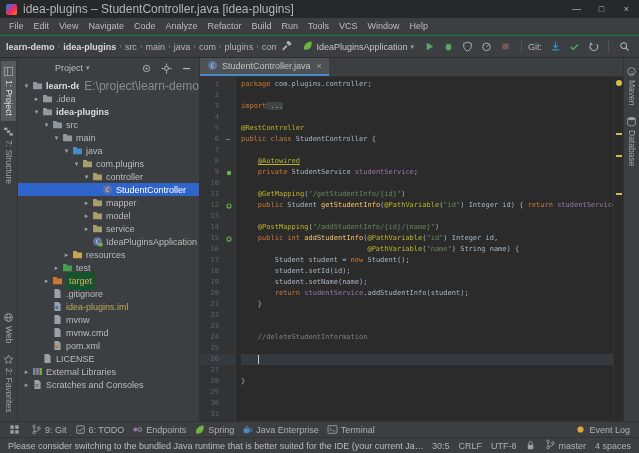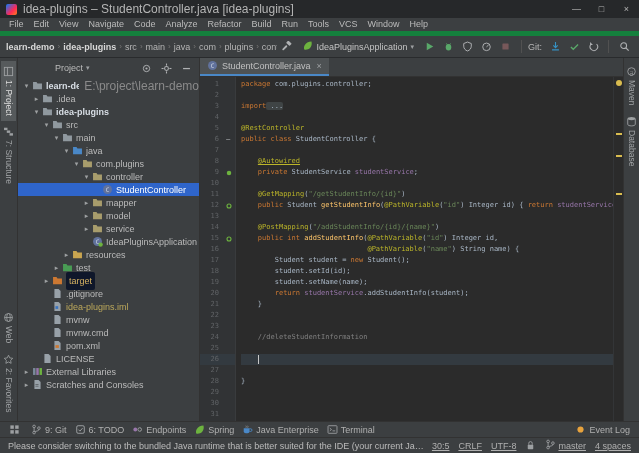--- a/index.html
+++ b/index.html
@@ -8,21 +8,21 @@
   .app { width:639px; height:453px; display:flex; flex-direction:column; background:#2b2b2b; }
 
   
   .titlebar { height:18px; background:#26282a; display:flex; align-items:center; padding-left:6px; flex:none; }
   .app-icon { width:11px; height:11px; border-radius:2px; background:linear-gradient(135deg,#087cfa 0%,#fe2857 60%,#fc801d 100%); margin-right:6px; flex:none; }
   .title-text { color:#b5b5b5; font-size:12px; white-space:nowrap; overflow:hidden; }
   .win-controls { margin-left:auto; display:flex; height:100%; }
   .win-btn { width:25px; height:100%; display:flex; align-items:center; justify-content:center; color:#b5b5b5; font-size:9px; }
 
   
-  .menubar { height:18px; background:#3c3f41; border-bottom:5px solid #15803d; display:flex; align-items:center; padding-left:4px; flex:none; }
+  .menubar { height:18px; background:#3c3f41; border-bottom:1px solid #15803d; display:flex; align-items:center; padding-left:4px; flex:none; }
   .menu-item { padding:0 5px; line-height:17px; color:#bbbbbb; }
 
   
   .toolbar { height:22px; background:#3c3f41; border-bottom:1px solid #292b2d; display:flex; align-items:center; padding:0 6px; flex:none; }
   .navbar { display:flex; align-items:center; white-space:nowrap; overflow:hidden; }
   .crumb { color:#b5b5b5; }
   .crumb.bold { color:#d8d8d8; font-weight:bold; }
   .crumb-sep { color:#777; margin:0 3px; font-size:8px; }
   .toolbar-right { margin-left:auto; display:flex; align-items:center; gap:2px; flex:none; }
   .tb-btn { width:18px; height:18px; display:inline-flex; align-items:center; justify-content:center; border-radius:2px; }
@@ -50,21 +50,21 @@
   .pp-chevron { color:#9da0a2; font-size:7px; margin-left:3px; }
   .pp-icons { margin-left:auto; display:flex; gap:2px; }
   .pp-tree { flex:1; overflow:hidden; padding-top:1px; }
   .tree-row { height:13px; display:flex; align-items:center; white-space:nowrap; font-size:9px; color:#bbbbbb; }
   .tree-arrow { width:9px; flex:none; text-align:center; font-size:7px; color:#9da0a2; }
   .tree-ic { margin:0 3px 0 1px; flex:none; }
   .tree-label { overflow:hidden; }
   .tree-row.selected { background:#2f65ca; }
   .tree-row.selected .tree-label { color:#ffffff; }
   .tree-label.bold { color:#d8dee5; font-weight:bold; }
-  .tree-label.excluded { background:#0f172a; color:#d4b061; padding:4px 3px; border-radius:2px; }
+  .tree-label.excluded { background:#14532d; color:#d4b061; padding:4px 3px; border-radius:2px; }
   .tree-label.ignored { color:#bca85b; }
   .tree-suffix { color:#8a8a8a; font-size:12px; margin-left:5px; }
 
   
   .editor { flex:1; min-width:0; display:flex; flex-direction:column; background:#2b2b2b; }
   .tabbar { height:19px; background:#3c3f41; border-bottom:1px solid #323232; display:flex; flex:none; }
   .tab { display:flex; align-items:center; gap:4px; padding:0 7px; background:#4e5254; border-bottom:2px solid #4a88c7; color:#c0c0c0; }
   .tab-close { color:#9da0a2; font-size:9px; margin-left:2px; }
   .editor-body { flex:1; display:flex; position:relative; overflow:hidden;
                  font-family:"DejaVu Sans Mono","Liberation Mono",monospace; font-size:7px; line-height:11px; }
@@ -93,21 +93,21 @@
   .m1 { top:78px; } .m2 { top:116px; } .m3 { top:56px; }
 
   
   .dockbar { height:16px; background:#3c3f41; border-top:1px solid #323232; display:flex; align-items:center; padding:0 5px; flex:none; }
   .dock-left { display:flex; align-items:center; gap:0; margin-left:4px; }
   .dock-right { margin-left:auto; display:flex; align-items:center; }
   .dock-item { display:inline-flex; align-items:center; gap:3px; padding:0 4px; color:#b0b0b0; }
   .statusbar { height:16px; background:#3c3f41; border-top:1px solid #323232; display:flex; align-items:center; padding:0 8px 0 8px; flex:none; }
   .sb-msg { flex:1; min-width:0; white-space:nowrap; overflow:hidden; text-overflow:ellipsis; color:#bbbbbb; }
   .sb-items { display:flex; align-items:center; gap:9px; flex:none; margin-left:8px; }
-  .sb-item { display:inline-flex; align-items:center; gap:2px; color:#b0b0b0;text-decoration:underline; }
+  .sb-item { display:inline-flex; align-items:center; gap:2px; color:#b0b0b0; }
 
   
   .ic { display:inline-flex; width:11px; height:11px; flex:none; }
   .ic svg { width:100%; height:100%; display:block; }
 </style>
 </head>
 <body>
 
 <div class="app">
 

